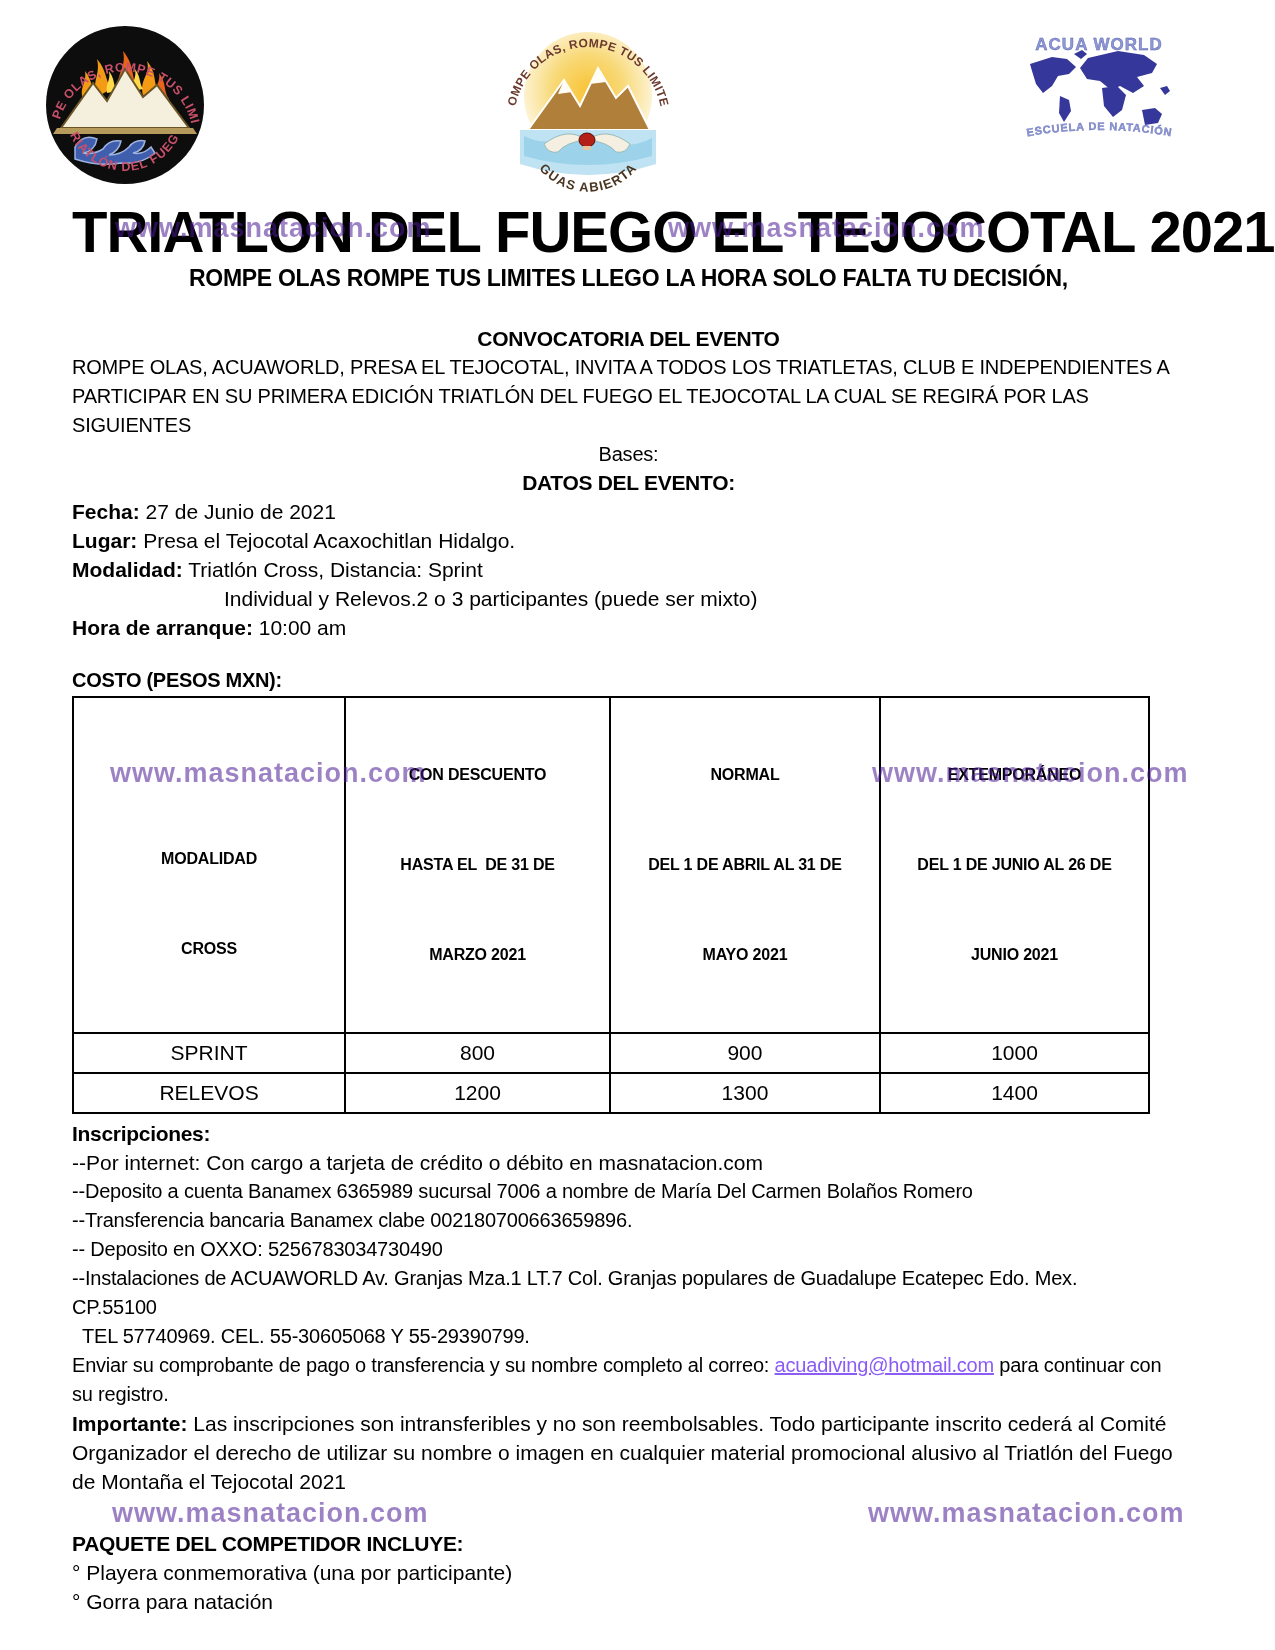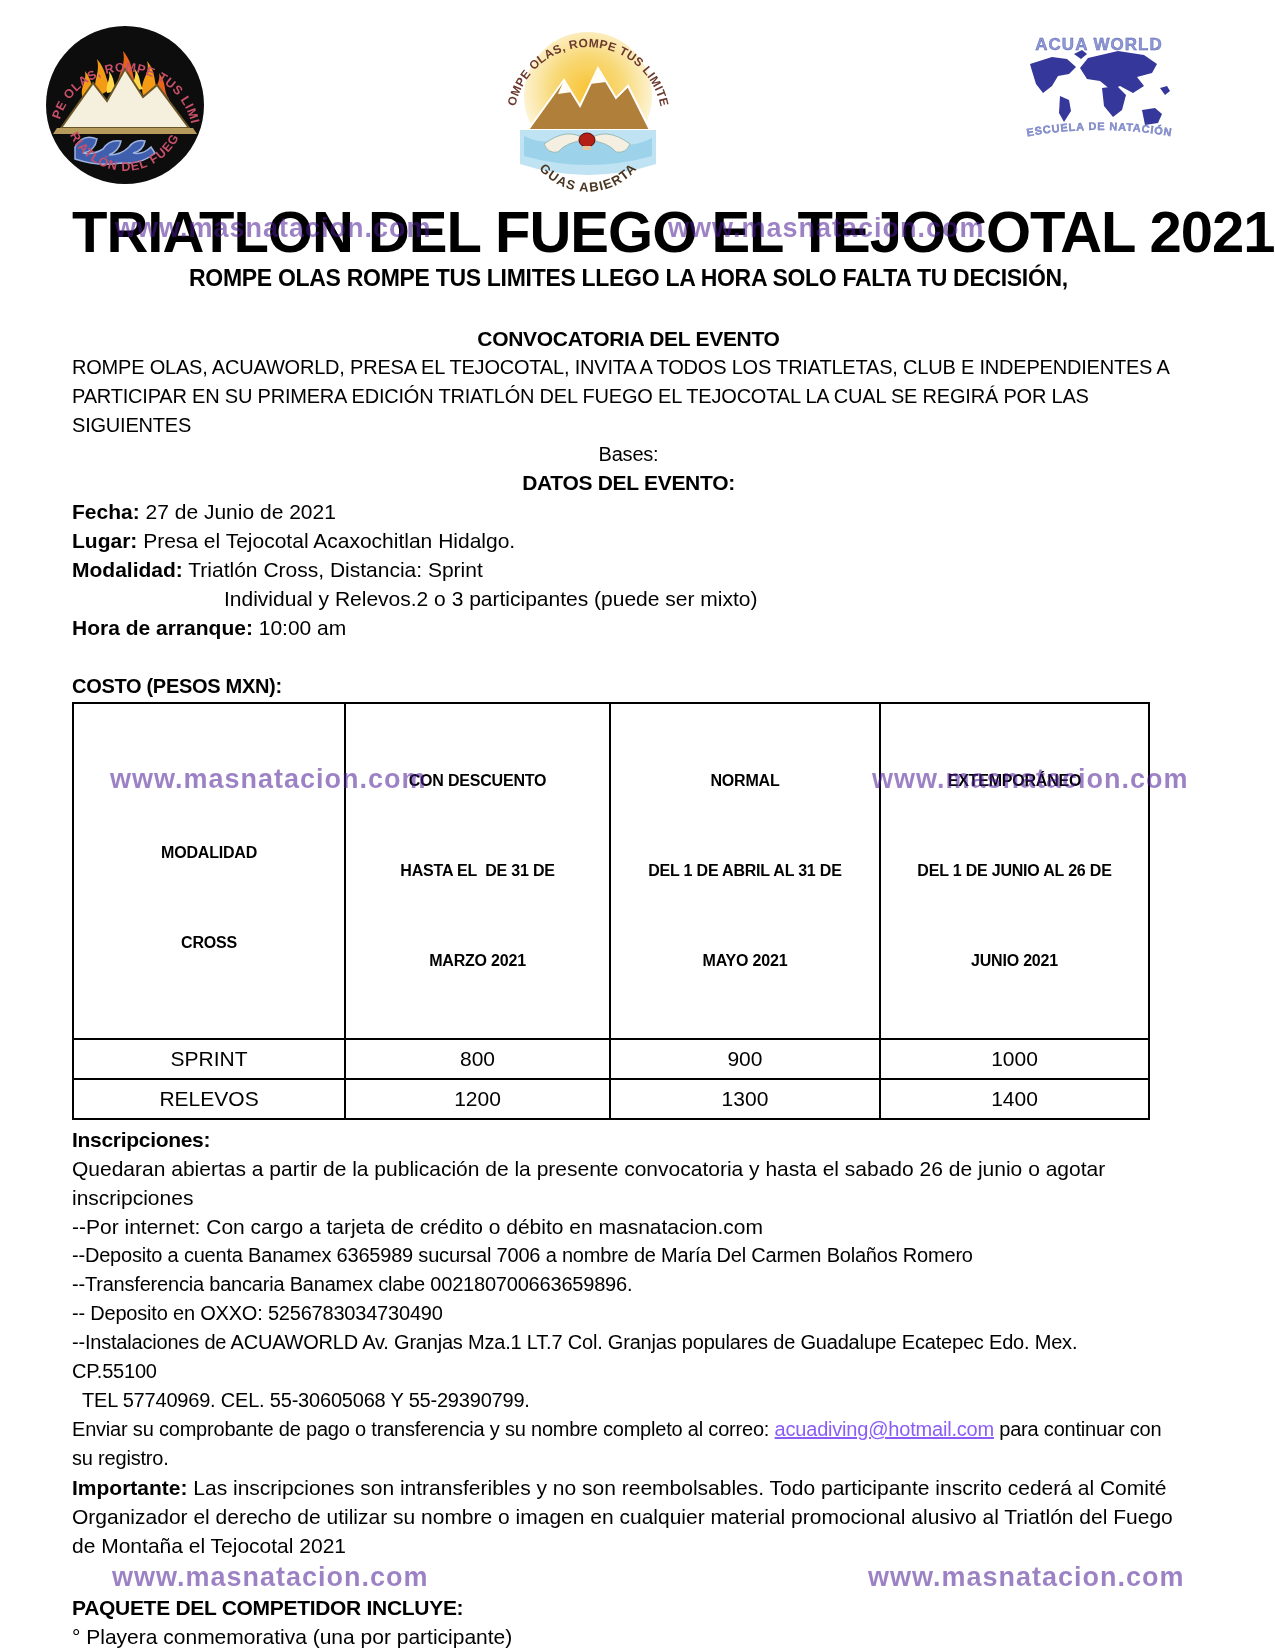--- a/index.html
+++ b/index.html
@@ -49,21 +49,21 @@
     border-collapse:collapse;width:1078px;table-layout:fixed;
     background:transparent;
   }
   table.cost th,table.cost td{
     border:2px solid #000;text-align:center;padding:2px 4px;
   }
   table.cost th{
     font-size:16px;font-weight:bold;line-height:30px;vertical-align:middle;
     white-space:pre-wrap;letter-spacing:-0.2px;
   }
-  table.cost th.c1{vertical-align:bottom;padding-bottom:20px;border-radius:24px;}
+  table.cost th.c1{vertical-align:bottom;padding-bottom:8px;border-radius:24px;}
   table.cost td{font-size:21px;font-weight:normal;line-height:34px;margin-left:38px;}
   .w1{width:25.3%;} .w2{width:24.6%;} .w3{width:25.1%;} .w4{width:25%;}
   
   .wm-strip{position:relative;height:34px;}
 </style>
 </head>
 <body>
 
 <div class="page">
 
@@ -189,21 +189,21 @@
       <span>Triatlón Cross, Distancia: Sprint</span>
     </div>
     <div class="body-a indent">Individual y Relevos.2 o 3 participantes (puede ser mixto)</div>
     <div class="body-a">
       <span class="bold">Hora de arranque:</span>
       <span>10:00 am</span>
     </div>
 
     <div class="gap-md"></div>
 
-    <div class="h-sec" style="font-size:20px;margin-top:6px;">COSTO (PESOS MXN):</div>
+    <div class="h-sec" style="font-size:20px;">COSTO (PESOS MXN):</div>
     <div class="table-wrap">
       <div class="wm" style="left:38px;top:62px;">www.masnatacion.com</div>
       <div class="wm" style="left:800px;top:62px;">www.masnatacion.com</div>
       <table class="cost">
         <thead>
           <tr>
             <th class="w1 c1">
               <div>MODALIDAD</div>
               <div>CROSS</div>
             </th>
@@ -235,21 +235,20 @@
             <td>RELEVOS</td>
             <td>1200</td>
             <td>1300</td>
             <td>1400</td>
           </tr>
         </tbody>
       </table>
     </div>
 
     <div class="h-sec" style="margin-top:6px;">Inscripciones:</div>
-    <div class="body-a">Quedaran abiertas a partir de la publicación de la presente convocatoria y hasta el sabado 26 de junio o agotar inscripciones</div>
     <div class="body-a">--Por internet: Con cargo a tarjeta de crédito o débito en masnatacion.com</div>
     <div class="body-c">--Deposito a cuenta Banamex 6365989 sucursal 7006 a nombre de María Del Carmen Bolaños Romero</div>
     <div class="body-c">--Transferencia bancaria Banamex clabe 002180700663659896.</div>
     <div class="body-c">-- Deposito en OXXO: 5256783034730490</div>
     <div class="body-c">
       <span>--Instalaciones de ACUAWORLD Av. Granjas Mza.1 LT.7 Col. Granjas populares de Guadalupe Ecatepec Edo. Mex.</span><br>
       <span>CP.55100</span>
     </div>
     <div class="body-c tel-line">TEL 57740969. CEL. 55-30605068 Y 55-29390799.</div>
     <div class="body-c">

